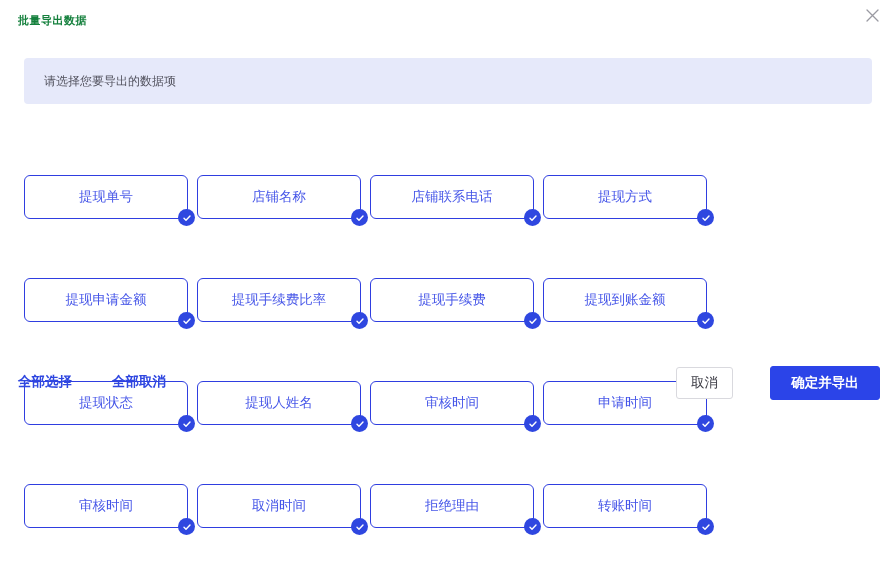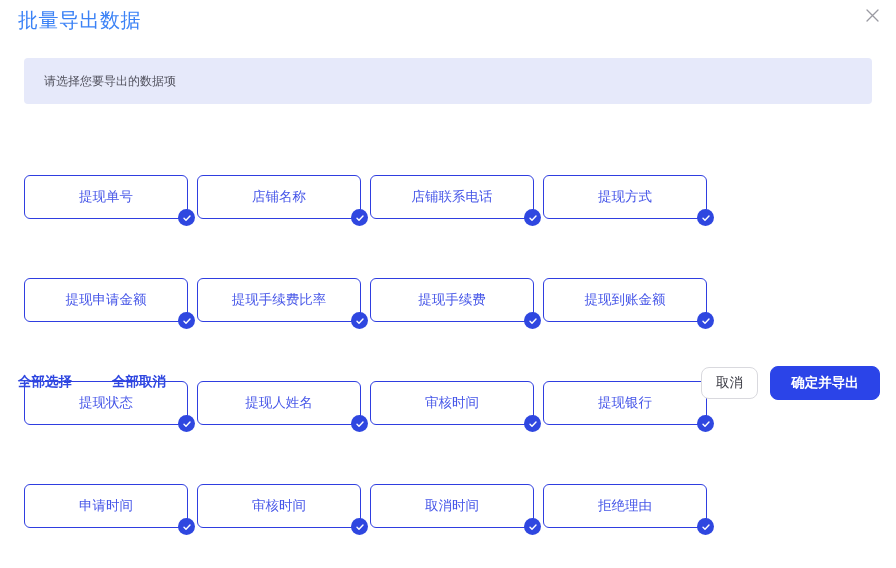--- a/index.html
+++ b/index.html
@@ -25,23 +25,23 @@
   .dialog-header {
     position: absolute;
     left: 0; top: 0;
     width: 896px;
     height: 40px;
   }
   .dialog-title {
     position: absolute;
     left: 18px;
     top: 9px;
-    font-size: 20px;
-    font-weight: 400;
-    color: #3b82f6;
+    font-size: 11px;
+    font-weight: 700;
+    color: #15803d;
     letter-spacing: .5px;
     line-height: 22px;
   }
   .close-icon {
     position: absolute;
     right: 14px;
     top: 5px;
     width: 20px;
     height: 20px;
     cursor: pointer;
@@ -139,26 +139,27 @@
     position: absolute;
     right: 16px;
     top: 0;
     display: flex;
     align-items: center;
     gap: 12px;
   }
   .btn {
     box-sizing: border-box;
     font-size: 13.5px;
-    border-radius: 8px;
+    border-radius: 3px;
     cursor: pointer;
     display: flex;
     align-items: center;
     justify-content: center;
     line-height: 20px;
+    margin-left: 25px;
   }
   .btn-cancel {
     width: 57px;
     height: 32px;
     background: #ffffff;
     border: 1px solid #d9d9de;
     color: #3b3b44;
   }
   .btn-primary {
     width: 110px;
@@ -263,28 +264,20 @@
       <div class="field-card">
         <span class="field-label">提现人姓名</span>
         <span class="check-badge">
           <svg width="10" height="10" viewBox="0 0 10 10" aria-hidden="true">
             <path d="M2 5.2 L4 7.2 L8 2.9" stroke="#ffffff" stroke-width="1.4" fill="none" stroke-linecap="round" stroke-linejoin="round"></path>
           </svg>
         </span>
       </div>
       <div class="field-card">
         <span class="field-label">审核时间</span>
-        <span class="check-badge">
-          <svg width="10" height="10" viewBox="0 0 10 10" aria-hidden="true">
-            <path d="M2 5.2 L4 7.2 L8 2.9" stroke="#ffffff" stroke-width="1.4" fill="none" stroke-linecap="round" stroke-linejoin="round"></path>
-          </svg>
-        </span>
-      </div>
-      <div class="field-card">
-        <span class="field-label">提现银行</span>
         <span class="check-badge">
           <svg width="10" height="10" viewBox="0 0 10 10" aria-hidden="true">
             <path d="M2 5.2 L4 7.2 L8 2.9" stroke="#ffffff" stroke-width="1.4" fill="none" stroke-linecap="round" stroke-linejoin="round"></path>
           </svg>
         </span>
       </div>
       <div class="field-card">
         <span class="field-label">申请时间</span>
         <span class="check-badge">
           <svg width="10" height="10" viewBox="0 0 10 10" aria-hidden="true">

